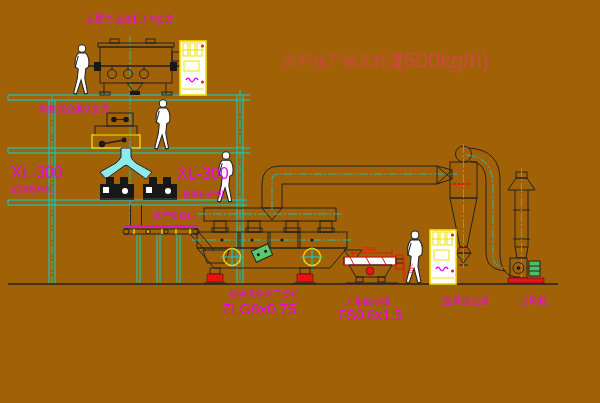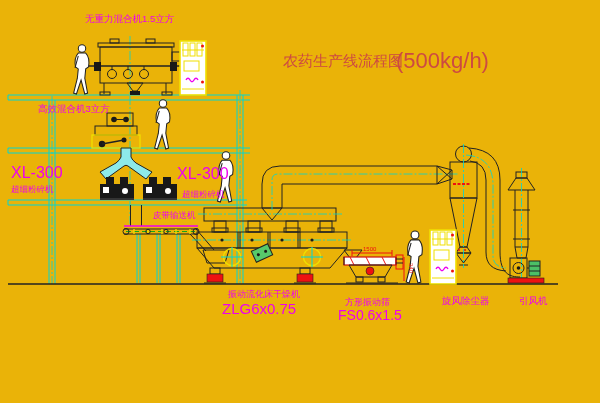--- a/index.html
+++ b/index.html
@@ -1,16 +1,16 @@
 <!DOCTYPE html>
 <html><head>
 <meta charset="utf-8">
 <style>
   html,body{margin:0;padding:0;background:#ffffff;}
-  .stage{position:relative;width:600px;height:403px;background:#eab308;overflow:hidden;
+  .stage{position:relative;width:600px;height:403px;background:#a16207;overflow:hidden;
          font-family:"Liberation Sans",sans-serif;}
   svg text{font-family:"Liberation Sans",sans-serif;}
   .t-magenta{fill:#ee00ee;}
   .t-red{fill:#cd4a42;}
   .t-dim{fill:#ee1111;}
   .ln-cyan{stroke:#00d6d6;stroke-width:1;fill:none;}
   .ln-cyan-cl{stroke:#00d6d6;stroke-width:0.8;fill:none;stroke-dasharray:9 2 2 2;}
   .ln-dark{stroke:#222;stroke-width:1;fill:none;}
   .ln-dark2{stroke:#222;stroke-width:1.6;fill:none;}
   .ln-yellow{stroke:#f0df00;stroke-width:1.3;fill:none;}

